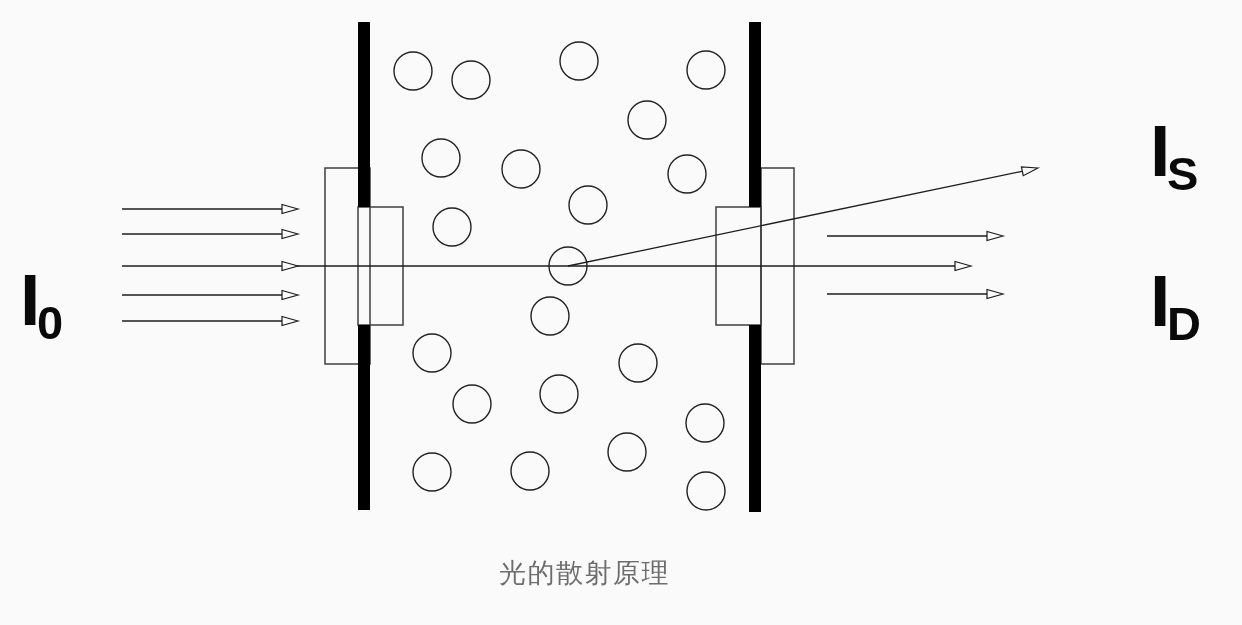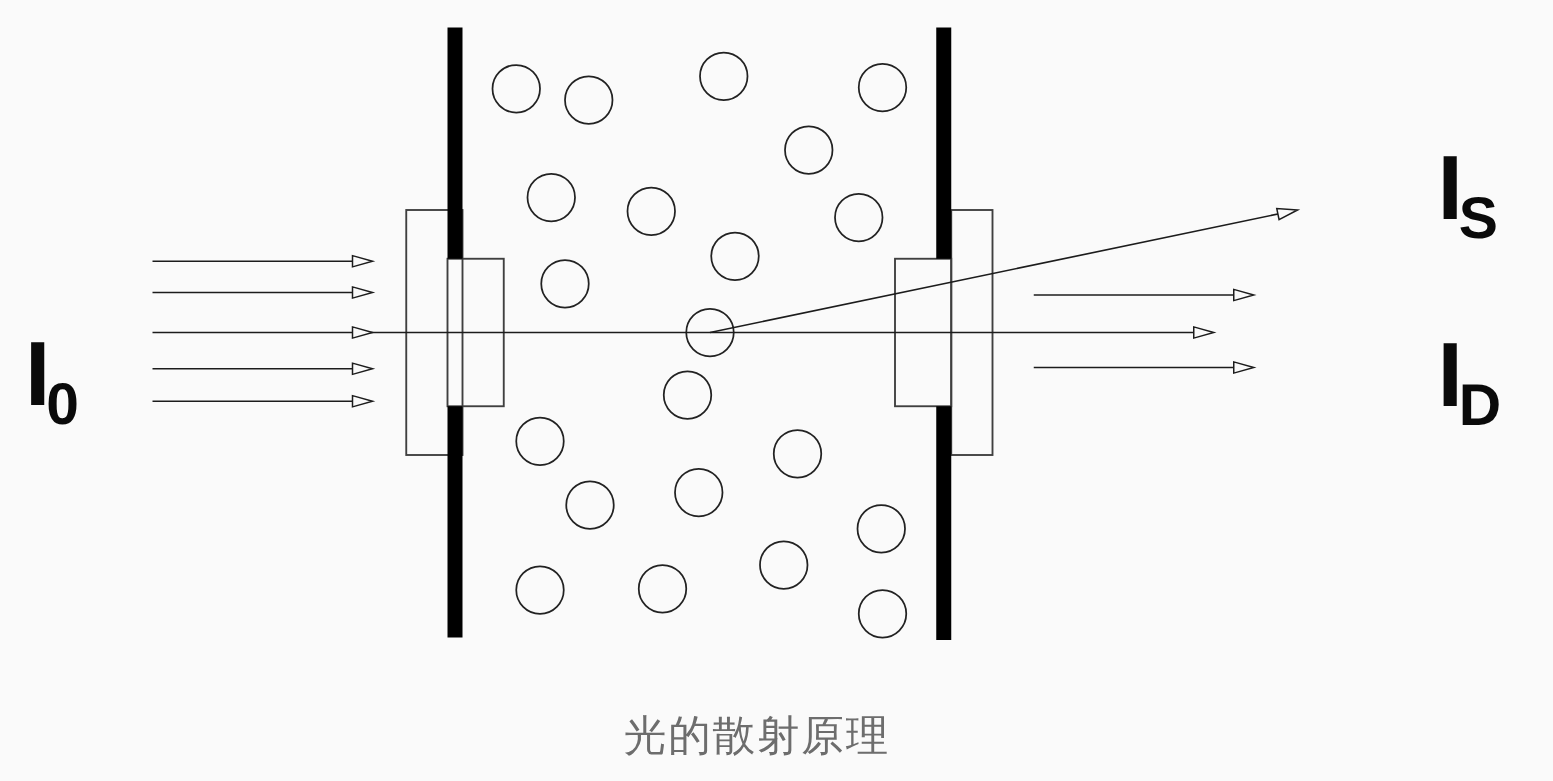--- a/index.html
+++ b/index.html
@@ -40,26 +40,25 @@
     font-size: 47px;
     line-height: 1;
   }
   .label-i0  { left: 20px;   top: 263px; }
   .label-is  { left: 1150px; top: 114px; }
   .label-id  { left: 1150px; top: 264px; }
   .caption {
     position: absolute;
     left: 499px;
     top: 559px;
-    font-size: 34px;
+    font-size: 27px;
     letter-spacing: 1.5px;
     color: #6d6d6d;
     line-height: 1.1;
     white-space: nowrap;
-    margin-top: 12px;
   }
 </style>
 </head>
 <body>
 
 <div class="stage">
 
   <svg id="scene" class="scene" width="1242" height="625" viewBox="0 0 1242 625">
       <rect x="325" y="168" width="45" height="196" fill="none" stroke="#3f3f3f" stroke-width="1.5"></rect>
       <rect x="358" y="207" width="45" height="118" fill="none" stroke="#3f3f3f" stroke-width="1.5"></rect>

